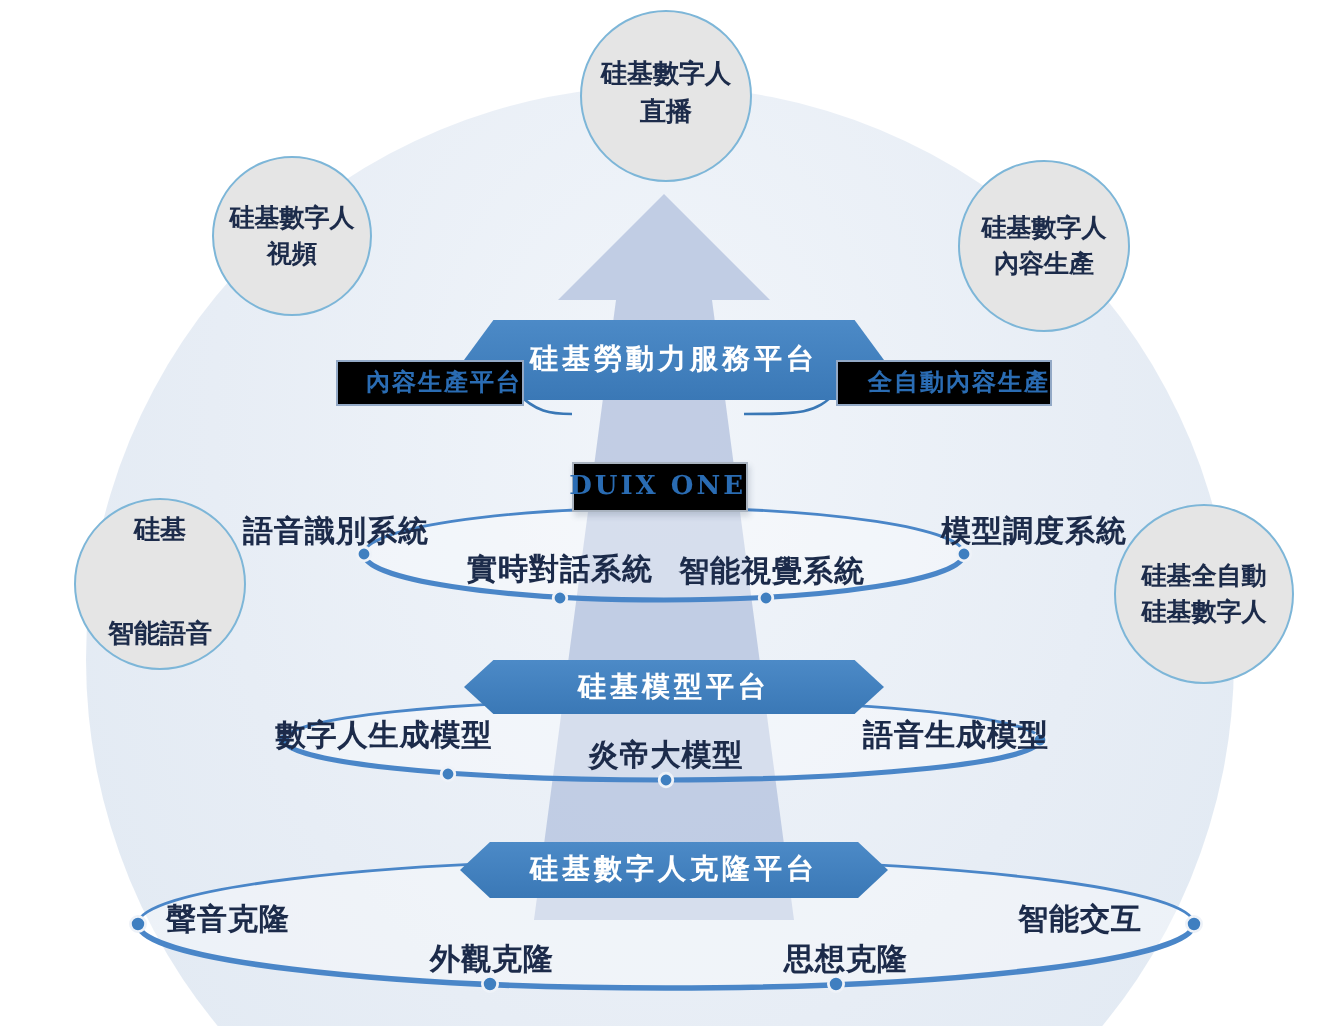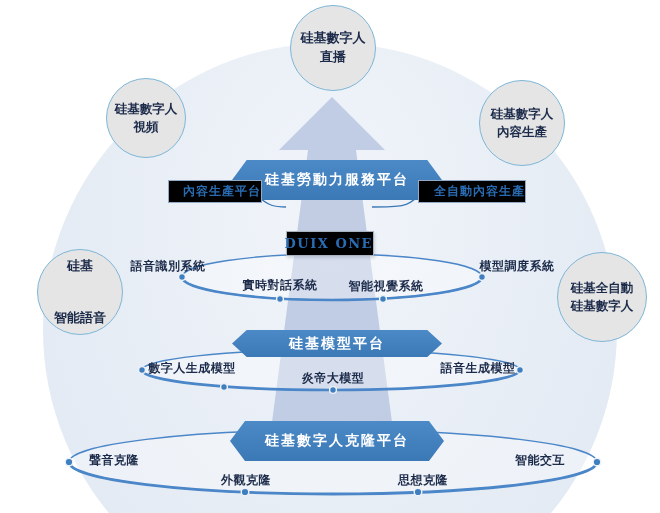--- a/index.html
+++ b/index.html
@@ -27,21 +27,21 @@
     position:absolute;background:#000000;border:1px solid #93a9c6;color:#2a6cb3;
     font-weight:bold;font-size:12px;letter-spacing:1px;
     display:flex;align-items:center;justify-content:flex-end;white-space:nowrap;
   }
   .duix-box{
     border:1.5px solid #a9b3bf;font-size:13px;letter-spacing:1.5px;
     box-shadow:1px 2px 3px rgba(40,60,90,0.18);
   }
   .chip{
     position:absolute;transform:translate(-50%,-50%);color:#1c2b4a;font-weight:bold;
-    font-size:12px;white-space:nowrap;letter-spacing:0.5px;
+    font-size:15px;white-space:nowrap;letter-spacing:0.5px;
   }
 </style>
 </head>
 <body>
 
 <div class="stage">
 
   <div class="bg-circle"></div>
 
   <svg class="overlay" viewBox="0 0 660 513">
@@ -78,21 +78,21 @@
 
   <div class="banner" style="left:232px;top:160px;width:210px;height:40px;">
       <span>硅基勞動力服務平台</span>
     </div>
 
 
   <div class="banner" style="left:232px;top:330px;width:210px;height:27px;">
       <span>硅基模型平台</span>
     </div>
 
-  <div class="banner" style="left:230px;top:421px;width:214px;height:40px;">
+  <div class="banner" style="left:230px;top:421px;width:214px;height:28px;">
       <span>硅基數字人克隆平台</span>
     </div>
 
   <div class="wbox" style="left:168px;top:180px;width:92px;height:21px;">
       <span>內容生產平台</span>
     </div>
 
   <div class="wbox duix-box" style="left:286px;top:195px;width:86px;height:23px;margin-top:36px;">
       <span>DUIX ONE</span>
     </div>

